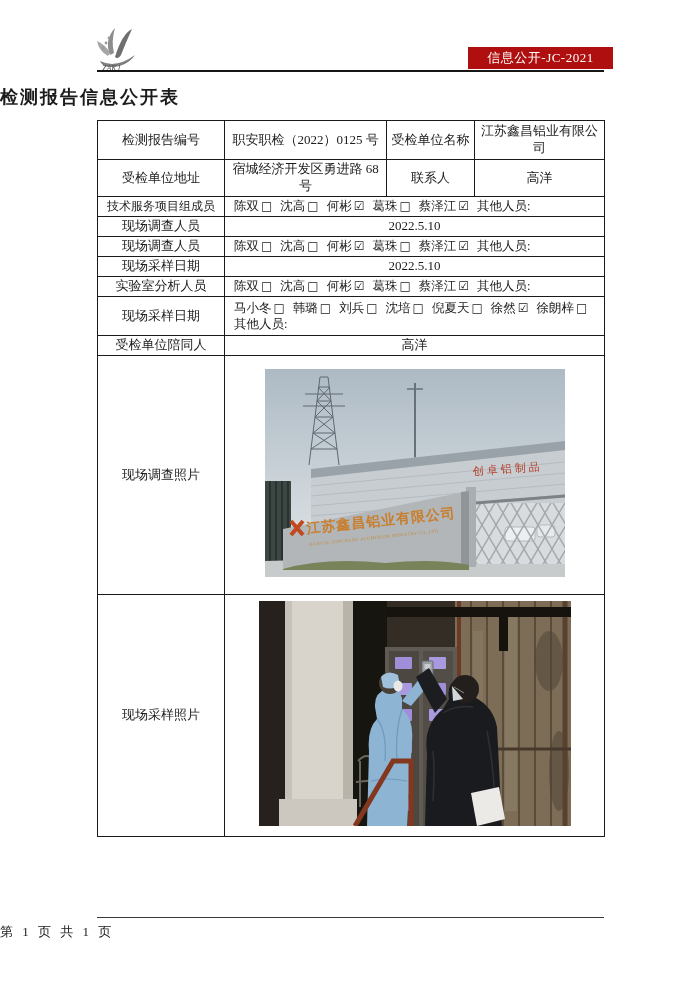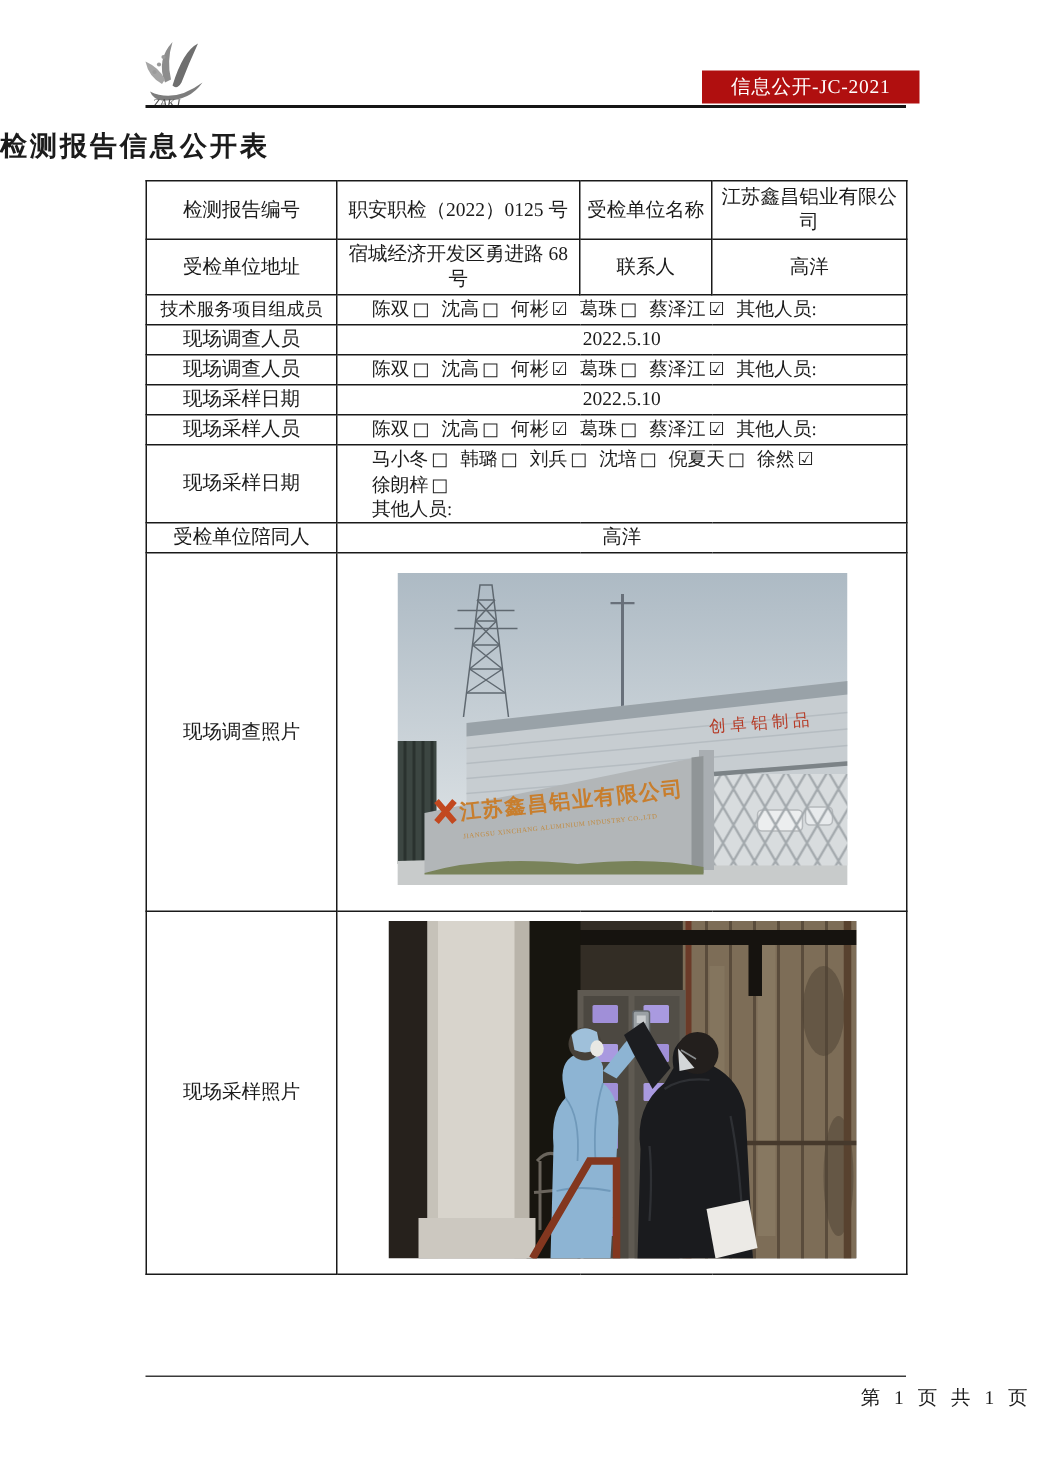--- a/index.html
+++ b/index.html
@@ -15,28 +15,28 @@
   .doc-title{position:absolute;left:0;top:85px;width:700px;font-size:18px;
              font-weight:bold;letter-spacing:2px;}
   
   .main-table{position:absolute;left:97px;top:120px;width:507px;border-collapse:collapse;
               table-layout:fixed;}
   .main-table td{border:1px solid #1a1a1a;font-size:13px;text-align:center;vertical-align:middle;
                  padding:1px 2px;line-height:1.3;overflow:hidden;}
   tr.h38 td{height:36px;} tr.h36 td{height:34px;} tr.h19 td{height:17px;}
   tr.hp1 td{height:236px;} tr.hp2 td{height:239px;}
   td.tight{font-size:12px;letter-spacing:0;padding:0;}
-  td.cbs{text-align:left;padding-left:23px;font-size:12.5px;}
+  td.cbs{text-align:left;padding-left:9px;font-size:12.5px;}
   .cb-item{margin-right:8px;white-space:nowrap;}
   .cb{font-family:"DejaVu Sans",sans-serif;font-size:12px;margin-left:2px;}
   td.photo-cell{padding:0;text-align:center;vertical-align:middle;}
   
   .note{position:absolute;left:99px;top:832px;font-size:13px;letter-spacing:.5px;}
   .footer-rule{position:absolute;left:97px;top:917px;width:507px;height:1px;background:#3a3a3a;}
-  .footer-page{position:absolute;left:0;top:923px;width:688px;text-align:right;font-size:13px;
+  .footer-page{position:absolute;left:0;top:923px;width:688px;text-align:left;font-size:13px;
                letter-spacing:3px;}
 </style>
 </head>
 <body>
 
 <div class="page">
 
   <svg class="logo" viewBox="0 0 44 48">
     <path d="M15,31 Q9,16 20,4 Q16,17 19,29 Z" fill="#8d8d8d"></path>
     <path d="M20,33 Q27,10 37,5 Q31,18 26,31 Q23,36 20,33 Z" fill="#6f6f6f"></path>
@@ -84,21 +84,21 @@
     </tr>
     <tr class="h19">
       <td>现场调查人员</td>
       <td class="cbs" colspan="3"><span class="cb-item"><span>陈双</span><span class="cb">□</span></span><span class="cb-item"><span>沈高</span><span class="cb">□</span></span><span class="cb-item"><span>何彬</span><span class="cb">☑</span></span><span class="cb-item"><span>葛珠</span><span class="cb">□</span></span><span class="cb-item"><span>蔡泽江</span><span class="cb">☑</span></span><span>其他人员:</span></td>
     </tr>
     <tr class="h19">
       <td>现场采样日期</td>
       <td colspan="3">2022.5.10</td>
     </tr>
     <tr class="h19">
-      <td>现场采样人员</td>
+      <td>实验室分析人员</td>
       <td class="cbs" colspan="3"><span class="cb-item"><span>陈双</span><span class="cb">□</span></span><span class="cb-item"><span>沈高</span><span class="cb">□</span></span><span class="cb-item"><span>何彬</span><span class="cb">☑</span></span><span class="cb-item"><span>葛珠</span><span class="cb">□</span></span><span class="cb-item"><span>蔡泽江</span><span class="cb">☑</span></span><span>其他人员:</span></td>
     </tr>
     <tr class="h38">
       <td>现场采样日期</td>
       <td class="cbs" colspan="3">
         <div><span class="cb-item"><span>马小冬</span><span class="cb">□</span></span><span class="cb-item"><span>韩璐</span><span class="cb">□</span></span><span class="cb-item"><span>刘兵</span><span class="cb">□</span></span><span class="cb-item"><span>沈培</span><span class="cb">□</span></span><span class="cb-item"><span>倪夏天</span><span class="cb">□</span></span><span class="cb-item"><span>徐然</span><span class="cb">☑</span></span><span class="cb-item"><span>徐朗梓</span><span class="cb">□</span></span></div>
         <div>其他人员:</div>
       </td>
     </tr>
     <tr class="h19">

